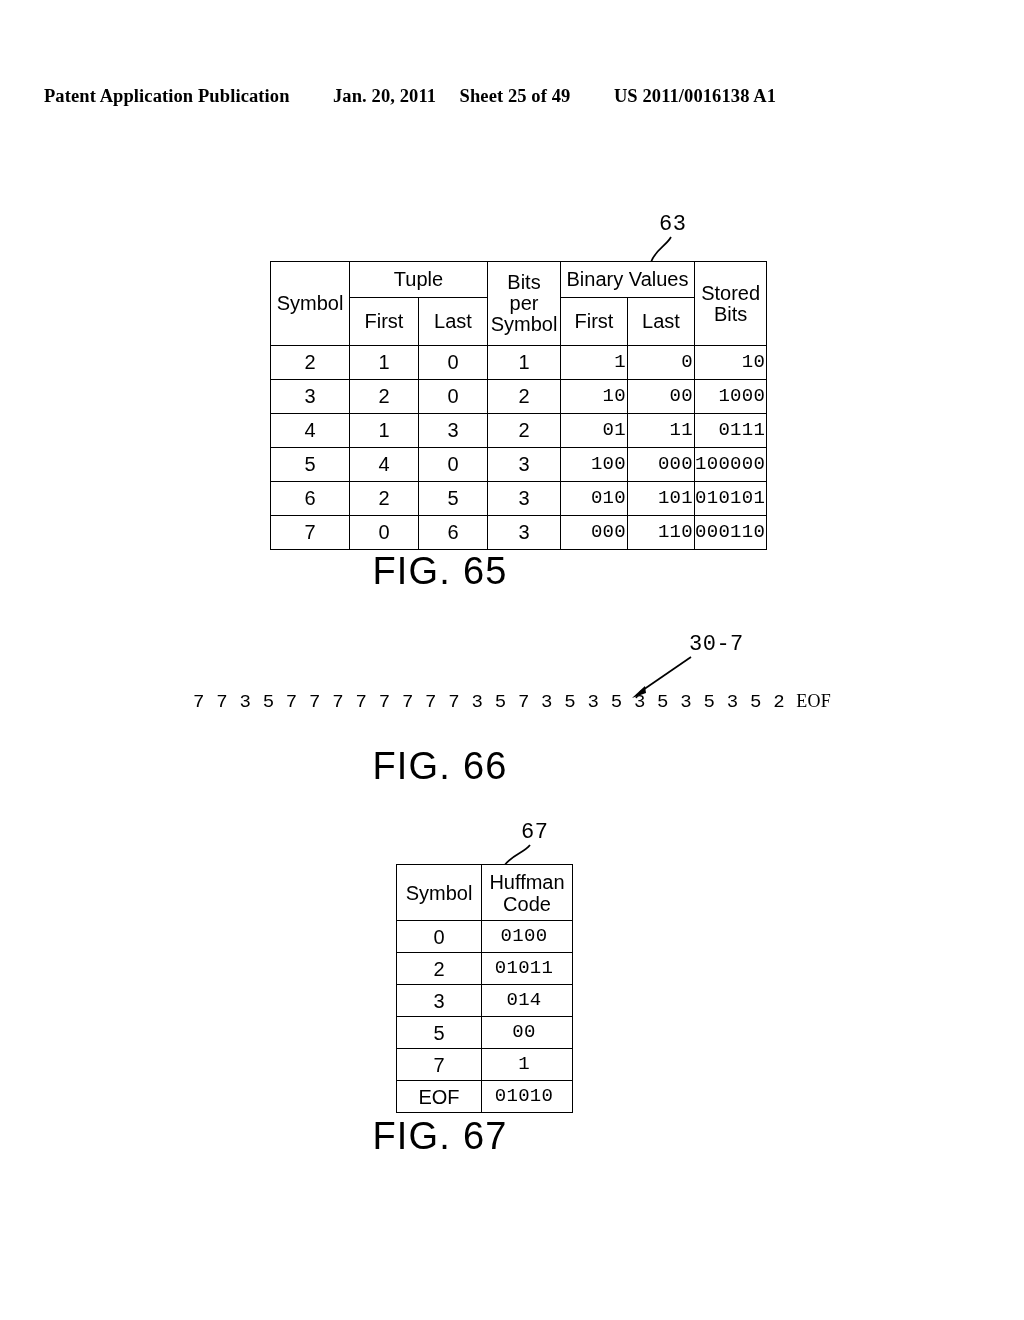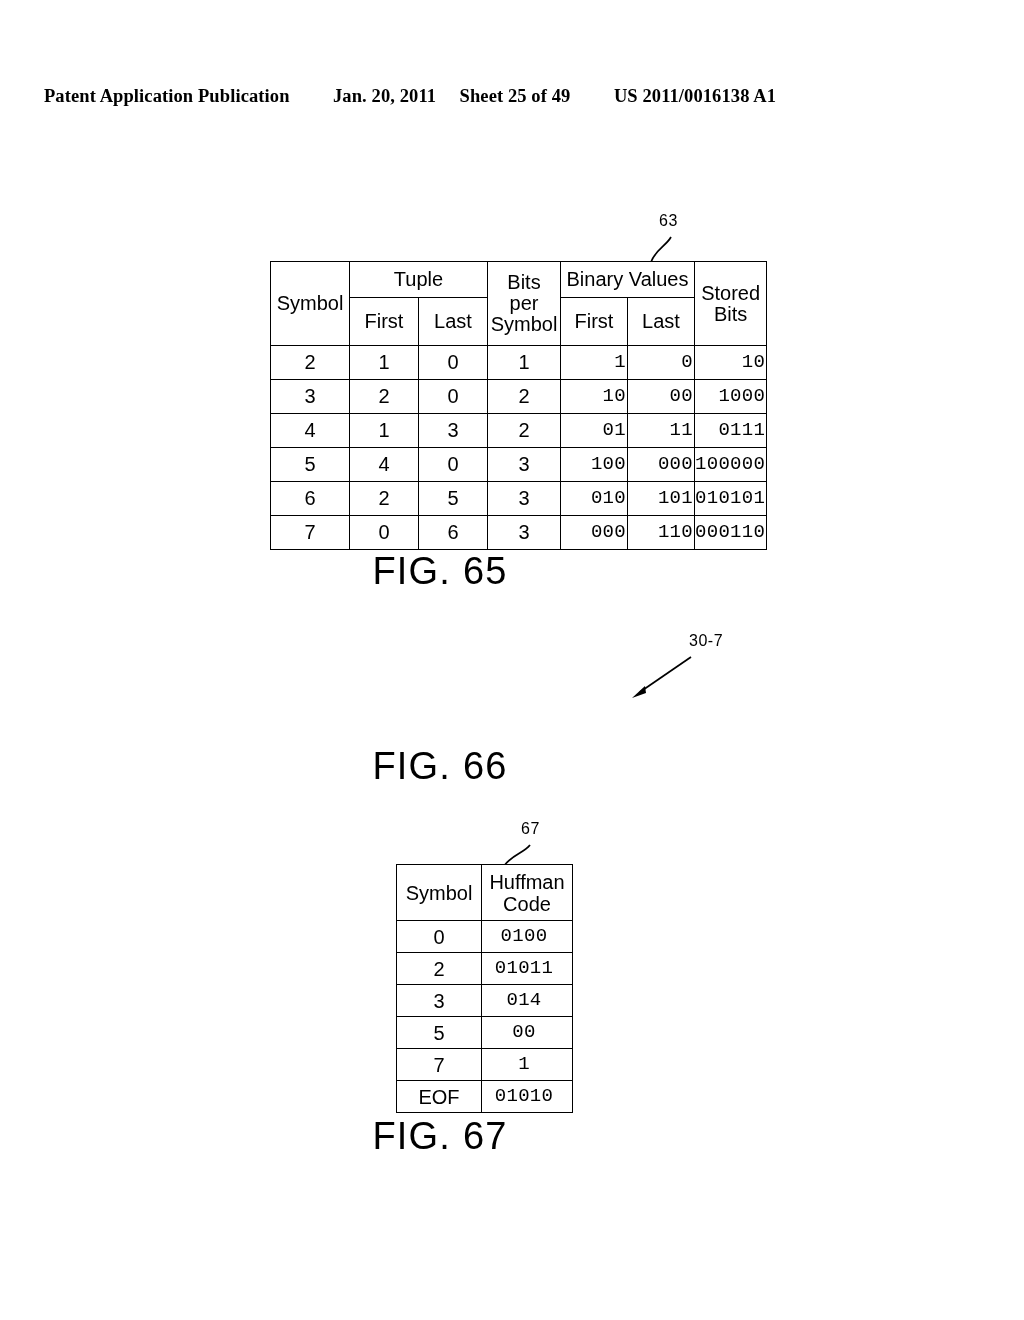--- a/index.html
+++ b/index.html
@@ -40,22 +40,22 @@
     left: 0;
     text-align: center;
     font-family: "Liberation Sans", sans-serif;
     font-size: 38px;
     letter-spacing: 1.2px;
   }
 
   
   .ref-num {
     position: absolute;
-    font-family: Liberation Sans, sans-serif;
-    font-size: 16px;
+    font-family: Liberation Mono, monospace;
+    font-size: 22px;
     letter-spacing: 0.5px;
   }
 
   
   #table63-wrap {
     position: absolute;
     left: 270px;
     top: 261px;
   }
   table.pt {
@@ -254,20 +254,21 @@
 
 <div class="fig-caption" style="top:550px;">FIG. 65</div>
 
 <div class="ref-num" style="left:689px; top:632px;">30-7</div>
 <svg class="leader" style="left:628px; top:655px;" width="70" height="45" viewBox="0 0 70 45">
   <line x1="63" y1="2" x2="12" y2="37" stroke="#000" stroke-width="1.7"></line>
   <polygon points="4,43 17,31 18,38" fill="#000"></polygon>
 </svg>
 
 <div id="stream-wrap">
+  <div class="stream-line"><span>7 7 3 5 7 7 7 7 7 7 7 7 3 5 7 3 5 3 5 3 5 3 5 3 5 2 </span><span class="eof">EOF</span></div>
 </div>
 
 <div class="fig-caption" style="top:745px;">FIG. 66</div>
 
 <div class="ref-num" style="left:521px; top:820px;">67</div>
 <svg class="leader" style="left:496px; top:844px;" width="55" height="26" viewBox="0 0 55 26">
   <path d="M 34 1 C 28 9, 15 11, 8 22" stroke="#000" stroke-width="1.7" fill="none"></path>
 </svg>
 
 <div id="table67-wrap">

